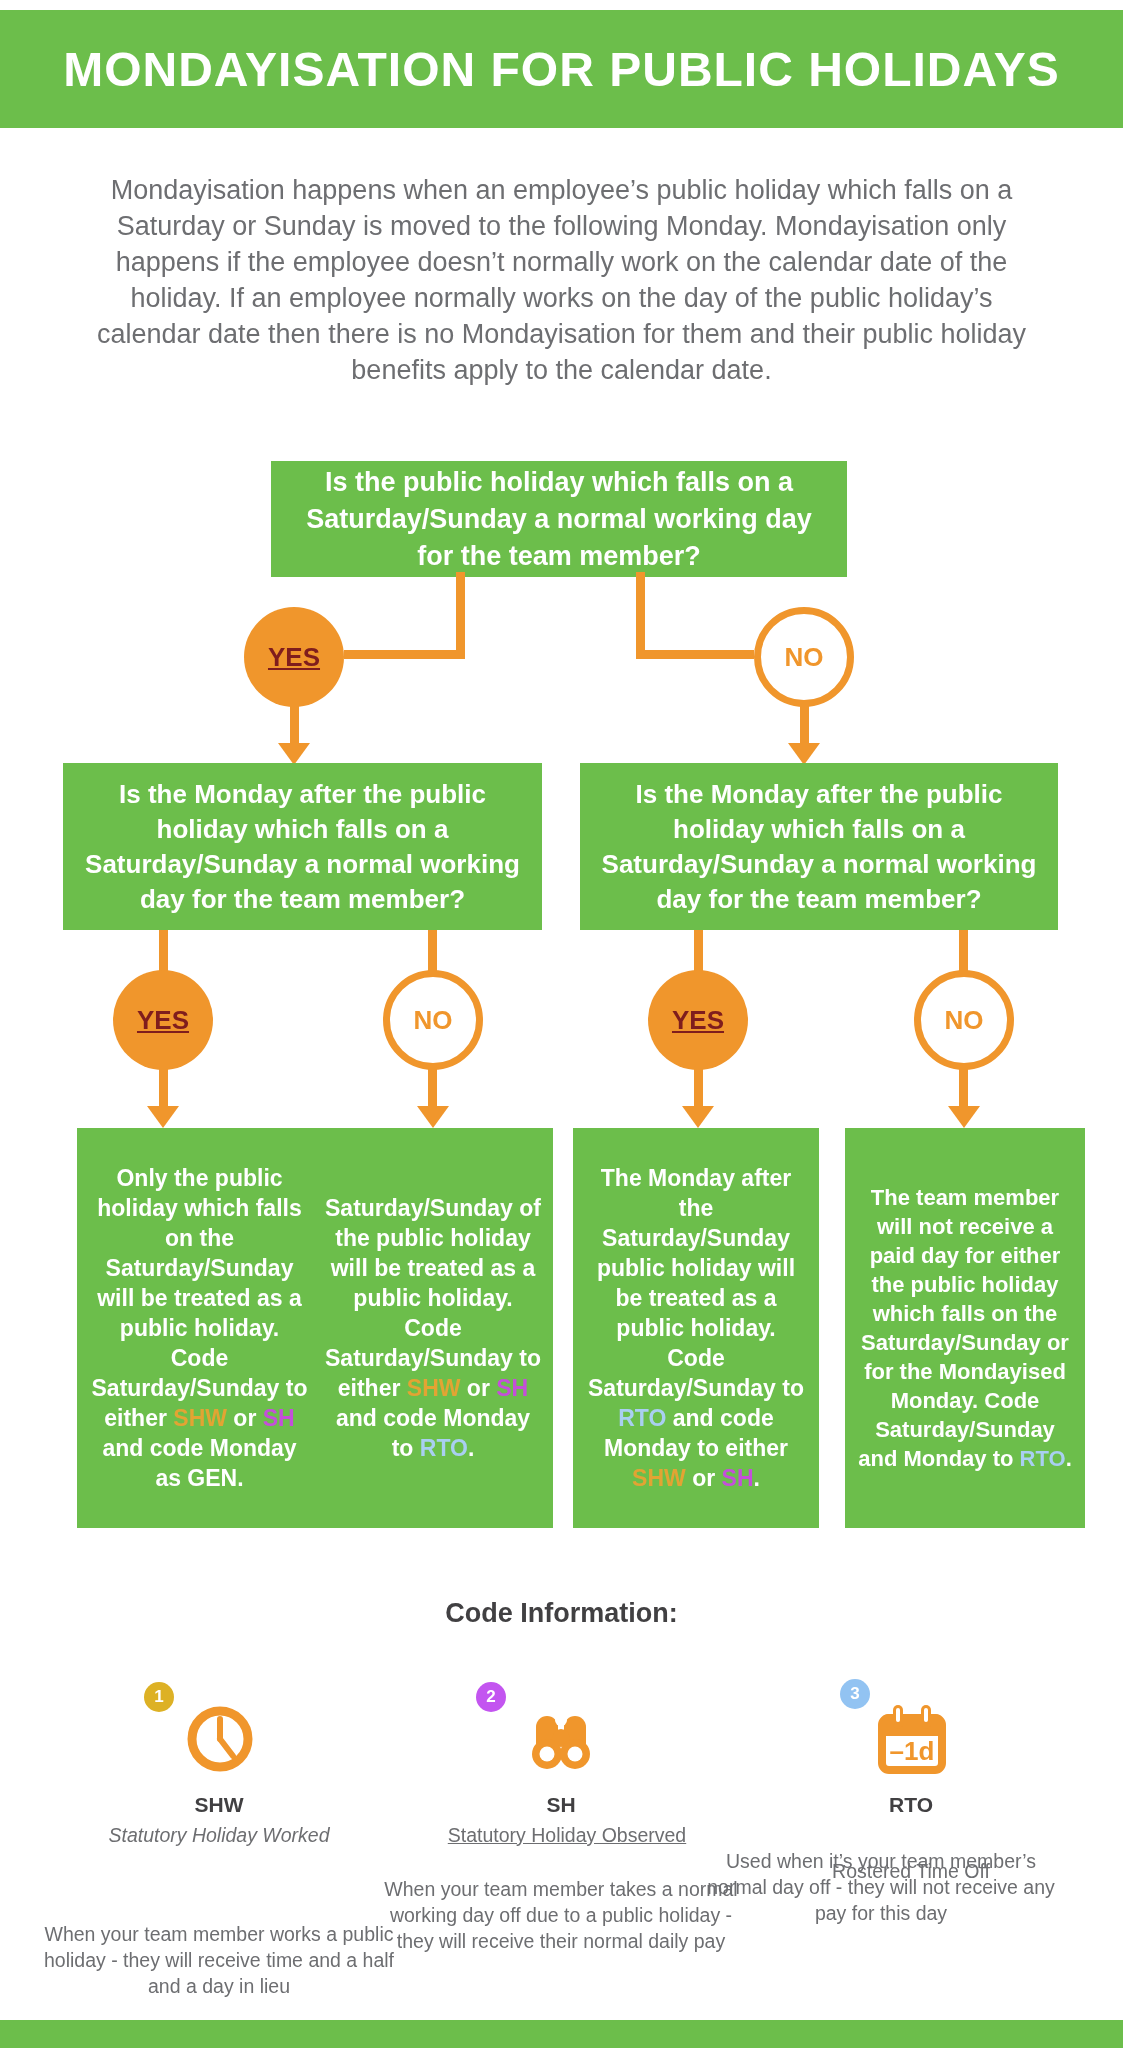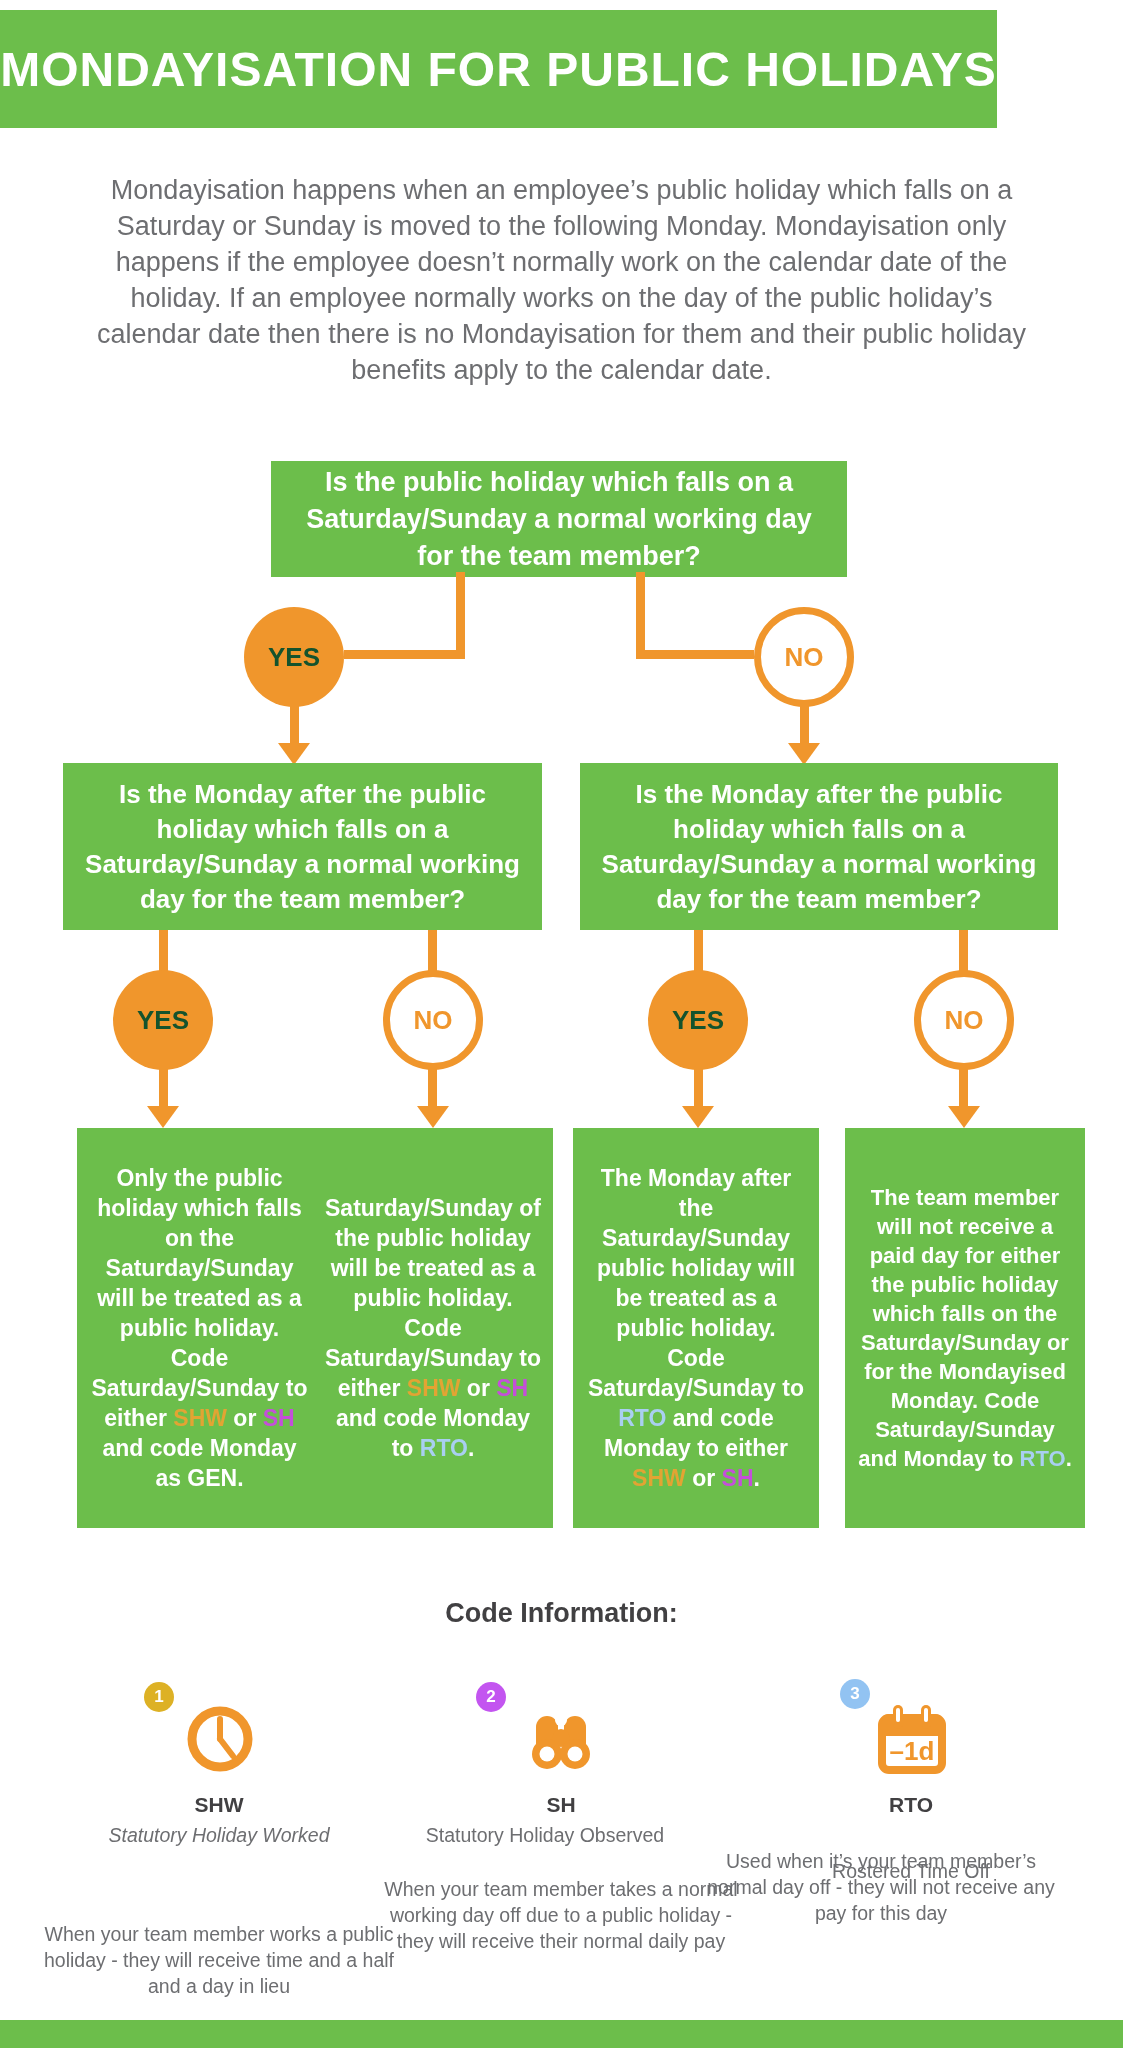--- a/index.html
+++ b/index.html
@@ -1,39 +1,39 @@
 <!DOCTYPE html>
 <html style="--green: #6cbe4b; --orange: #f0962c; --dark_text: #414042; --heading_text: #58595b; --body_text: #6d6e71; --shw: #e2a433; --sh: #c44fd9; --rto: #a9cff1; --badge_gold: #ddb125; --badge_purple: #c355f0; --badge_blue: #92c3f2;"><head>
 <meta charset="utf-8">
 <style>
   html,body{margin:0;padding:0;background:#fff;}
   .canvas{position:relative;width:1123px;height:2048px;margin:0 auto;background:#fff;
           font-family:"Liberation Sans",sans-serif;overflow:hidden;}
   .abs{position:absolute;}
 
-  .header{left:0;top:10px;width:997px;height:118px;background:var(--green);
+  .header{left:0;top:10px;width:1123px;height:118px;background:var(--green);
           display:flex;align-items:center;justify-content:center;}
   .header h1{margin:0;color:#fff;font-size:48px;font-weight:bold;letter-spacing:1px;white-space:nowrap;}
 
   .intro{left:86px;top:172px;width:951px;margin:0;font-size:27px;line-height:36px;
          color:var(--body_text);text-align:center;}
 
   .follow{left:0;top:410px;width:1123px;margin:0;text-align:center;
           font-size:26px;font-weight:bold;color:var(--heading_text);}
 
   .qbox{background:var(--green);color:#fff;font-weight:bold;text-align:center;
         display:flex;align-items:center;justify-content:center;box-sizing:border-box;}
   #q1 {left:271px;top:461px;width:576px;height:116px;font-size:27px;line-height:37px;padding:0 30px;}
   #q2a{left:63px; top:763px;width:479px;height:167px;font-size:26px;line-height:35px;padding:0 16px;}
   #q2b{left:580px;top:763px;width:478px;height:167px;font-size:26px;line-height:35px;padding:0 16px;}
 
   .line{background:var(--orange);}
   .circle{width:100px;height:100px;border-radius:50%;display:flex;align-items:center;
           justify-content:center;font-weight:bold;font-size:26px;box-sizing:border-box;}
-  .yes{background:var(--orange);color:#14532d;}
+  .yes{background:var(--orange);color:#7f1d1d;text-decoration:underline;}
   .no{background:#fff;border:7px solid var(--orange);color:var(--orange);}
   .arrow{width:0;height:0;border-left:16px solid transparent;border-right:16px solid transparent;
          border-top:22px solid var(--orange);}
 
   .outcome{background:var(--green);color:#fff;font-weight:bold;font-size:23px;line-height:30px;
            text-align:center;display:flex;align-items:center;justify-content:center;
            padding:0 12px;box-sizing:border-box;}
   #out1{left:41px; top:1128px;width:245px;height:400px;margin-left:36px;}
   #out2{left:313px;top:1128px;width:240px;height:400px;}
   #out3{left:573px;top:1128px;width:246px;height:400px;}
@@ -42,21 +42,21 @@
   .code-title{left:0;top:1598px;width:1123px;margin:0;text-align:center;
               font-size:27px;font-weight:bold;color:var(--dark_text);}
   .badge{width:30px;height:30px;border-radius:50%;color:#fff;font-weight:bold;font-size:17px;
          display:flex;align-items:center;justify-content:center;}
   #badge1{left:144px;top:1682px;background:var(--badge_gold);}
   #badge2{left:476px;top:1682px;background:var(--badge_purple);}
   #badge3{left:840px;top:1679px;background:var(--badge_blue);}
   .code-label{width:360px;text-align:center;font-size:21px;font-weight:bold;color:var(--dark_text);}
   #lab1{left:39px; top:1793px;} #lab2{left:381px;top:1793px;} #lab3{left:731px;top:1793px;}
   .code-name,.code-desc{width:360px;text-align:center;font-size:19.5px;line-height:26px;color:var(--body_text);}
-  #name1{left:39px; top:1822px;font-style:italic;} #name2{left:365px;top:1822px;} #name3{left:731px;top:1822px;margin-top:36px;}
+  #name1{left:39px; top:1822px;font-style:italic;} #name2{left:387px;top:1822px;text-decoration:underline;} #name3{left:731px;top:1822px;margin-top:36px;}
   #desc1{left:39px; top:1921px;} #desc2{left:381px;top:1848px;margin-top:28px;} #desc3{left:701px;top:1848px;}
 
   .footer{left:0;top:2020px;width:1123px;height:28px;background:var(--green);}
   svg{display:block;}
 </style>
 </head>
 <body>
 
 <div class="canvas">
 

